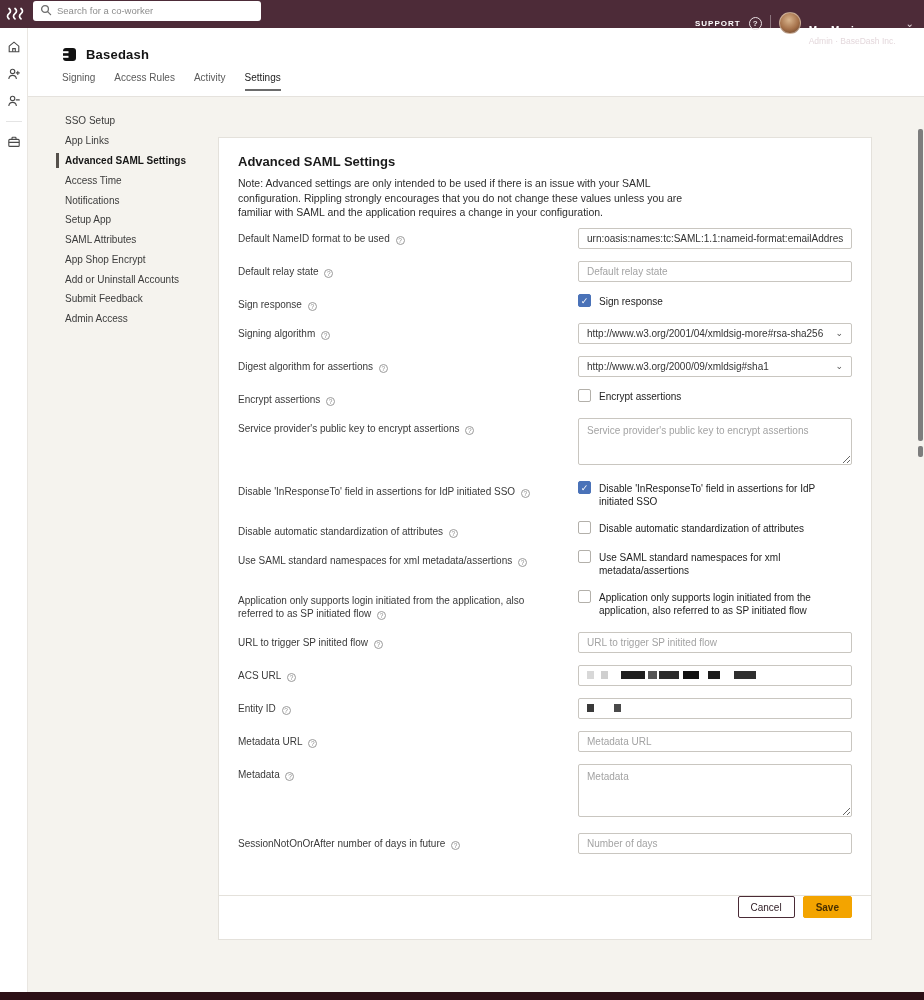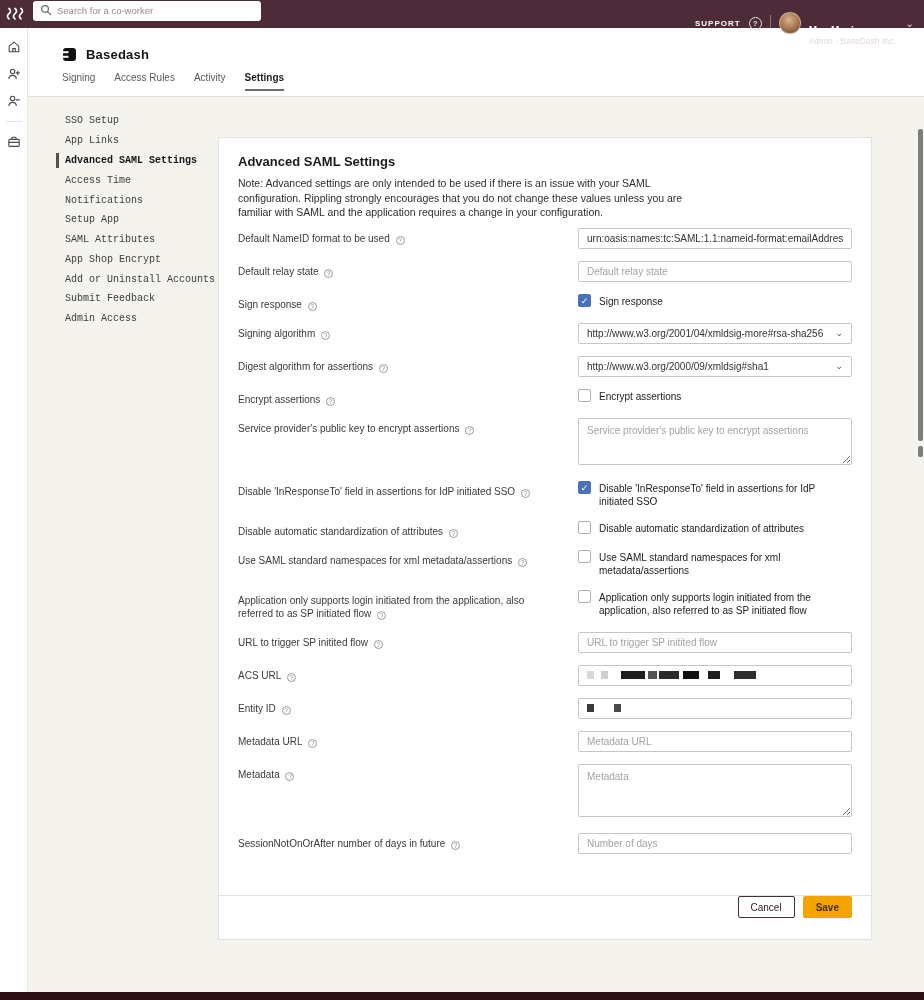--- a/index.html
+++ b/index.html
@@ -28,25 +28,25 @@
   .rail-icon { width:14px; height:14px; display:flex; align-items:center; justify-content:center; }
   .rail-divider { width:16px; height:1px; background:#e4e4e4; }
 
   
   .app-header { position:absolute; top:28px; left:28px; width:896px; height:69px; background:#fff; border-bottom:1px solid #e5e2dd; }
   .app-title-row { display:flex; align-items:center; gap:9px; padding:19px 0 0 34px; }
   .app-logo { width:15px; height:15px; }
   .app-title { font-size:13px; font-weight:bold; letter-spacing:.2px; color:#141414; }
   .tabs { display:flex; gap:19px; padding:10px 0 0 34px; }
   .tab { font-size:10px; color:#5a5a5a; padding-bottom:6px; cursor:pointer; }
-  .tab.active { color:#1c1c1c; font-weight:bold; border-bottom:2px solid #6b6b6b; }
+  .tab.active { color:#1c1c1c; font-weight:normal; border-bottom:2px solid #6b6b6b; }
 
   
   .settings-nav { position:absolute; left:65px; top:111px; width:160px; }
-  .nav-item { font-size:10px; color:#3c3c3c; padding:4.4px 0; cursor:pointer; position:relative;font-family:Liberation Mono, monospace; }
+  .nav-item { font-size:10px; color:#3c3c3c; padding:4.4px 0; cursor:pointer; position:relative; }
   .nav-item.active { font-weight:bold; color:#161616; }
   .nav-item.active::before { content:""; position:absolute; left:-9px; top:2px; bottom:2px; width:3px; background:#55504b; }
 
   
   .card { position:absolute; left:218px; top:137px; width:654px; height:803px; background:#fff; border:1px solid #e4e1db; padding:16px 19px 0 19px; overflow:hidden; }
   .card-title { font-size:13px; font-weight:bold; color:#1a1a1a; margin-bottom:7px; }
   .card-note { font-size:10.5px; line-height:14.5px; color:#2e2e2e; max-width:445px; margin-bottom:8px; }
 
   .form-row { display:flex; align-items:flex-start; margin-bottom:12px; }
   .row-label { flex:0 0 340px; max-width:340px; font-size:10px; line-height:13px; color:#3a3a3a; padding-top:4px; padding-right:40px; }

